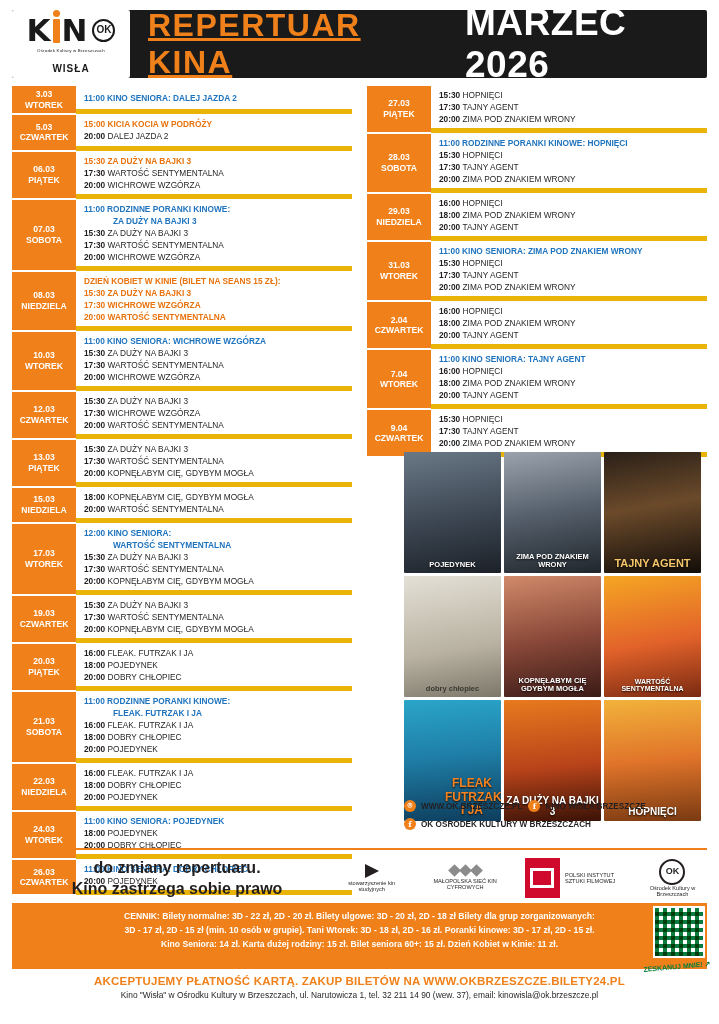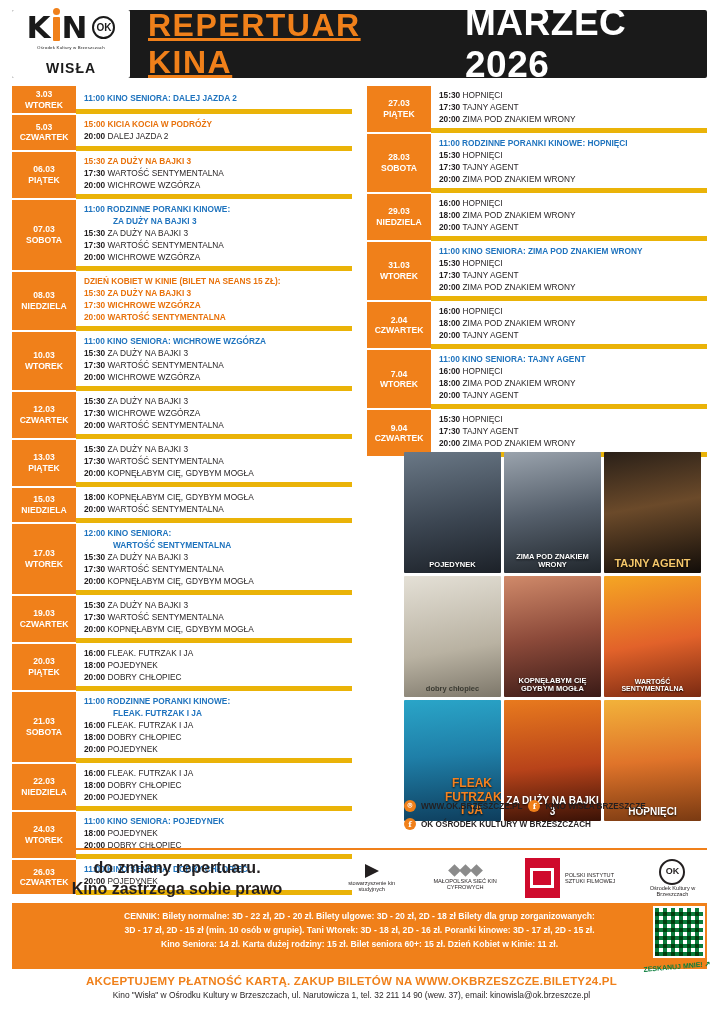--- a/index.html
+++ b/index.html
@@ -48,21 +48,21 @@
     font-family: "DejaVu Sans", sans-serif;
   }
   .logo-ok {
     width: 23px; height: 23px; border-radius:50%;
     border: 2px solid #1a1a1a; color:#1a1a1a;
     font-size: 10px; font-weight:bold;
     display:flex; align-items:center; justify-content:center;
     margin-left: 3px;
   }
   .logo-sub { font-size: 4.4px; color:#1a1a1a; margin-top:2px; letter-spacing:.2px; text-align:center; }
-  .logo-wisla { font-size: 14px; font-weight:bold; color:#1a1a1a; letter-spacing:1px; margin-top:10px; }
+  .logo-wisla { font-size: 10px; font-weight:bold; color:#1a1a1a; letter-spacing:1px; margin-top:10px; }
   .logo-left { display:flex; align-items:flex-start; }
   .logo-textcol { display:flex; flex-direction:column; align-items:center; }
 
   .header-title { flex:1; display:flex; align-items:center; padding-left:18px; }
   .title-rep {
     color:#f0801a; font-size:32px; font-weight:600; letter-spacing:1.5px;
     font-family:"Liberation Sans", sans-serif;
     text-decoration:underline;
   }
   .title-month {
@@ -180,21 +180,21 @@
     border:2px solid #ffffff;
   }
   .qr-label {
     position:absolute; right:6px; top:963px; width:72px; text-align:center;
     font-size:7px; font-weight:bold; color:#0a7d3c; line-height:1.1;
     transform: rotate(-5deg);
   }
 
   
   .footer {
-    position:absolute; left:4px; top:975px; width:695px; text-align:center;
+    position:absolute; left:12px; top:975px; width:695px; text-align:center;
   }
   .footer-top { color:#f0801a; font-size:11.5px; font-weight:bold; letter-spacing:.2px; }
   .footer-bottom { color:#231f20; font-size:8.4px; margin-top:3px; }
 </style>
 </head>
 <body>
 
 <div class="poster">
 
   <div class="header">

